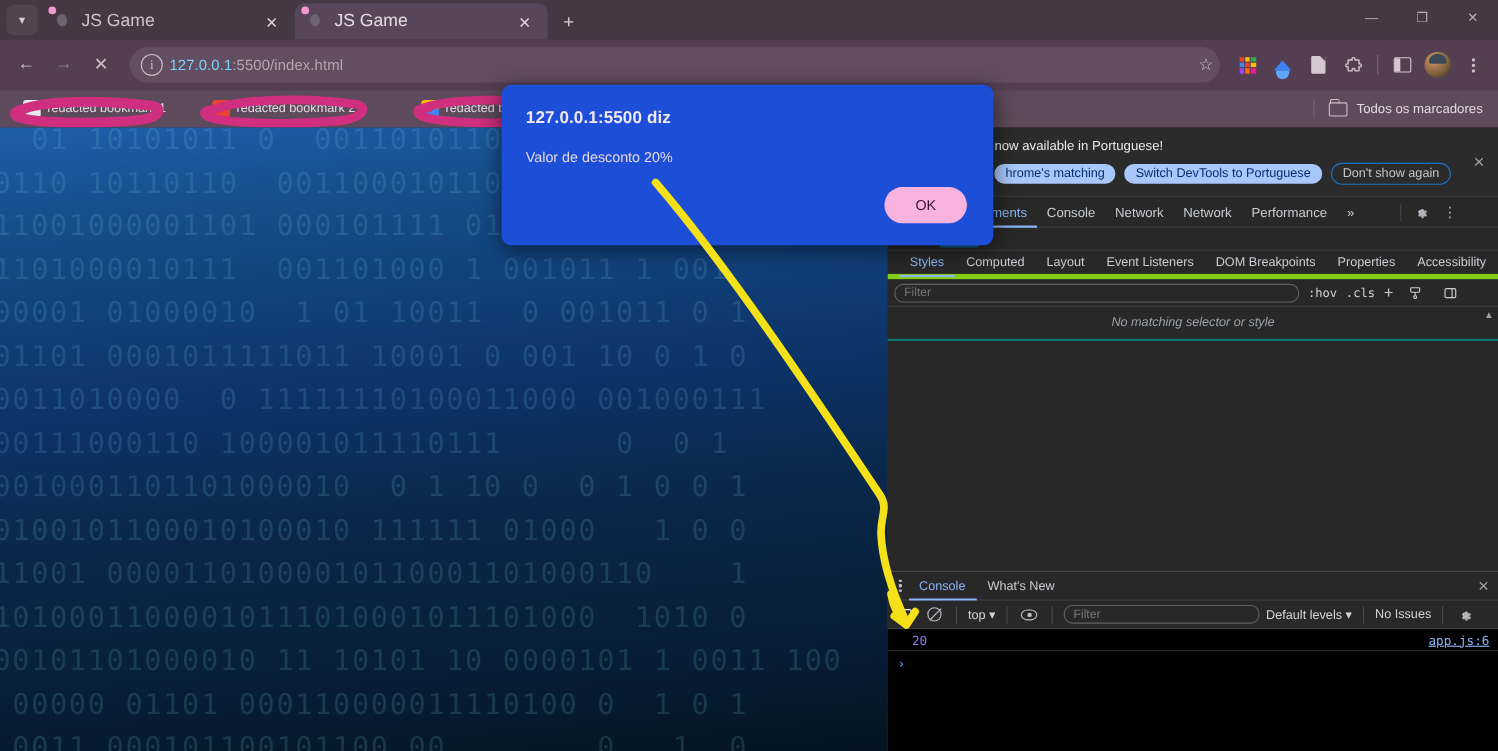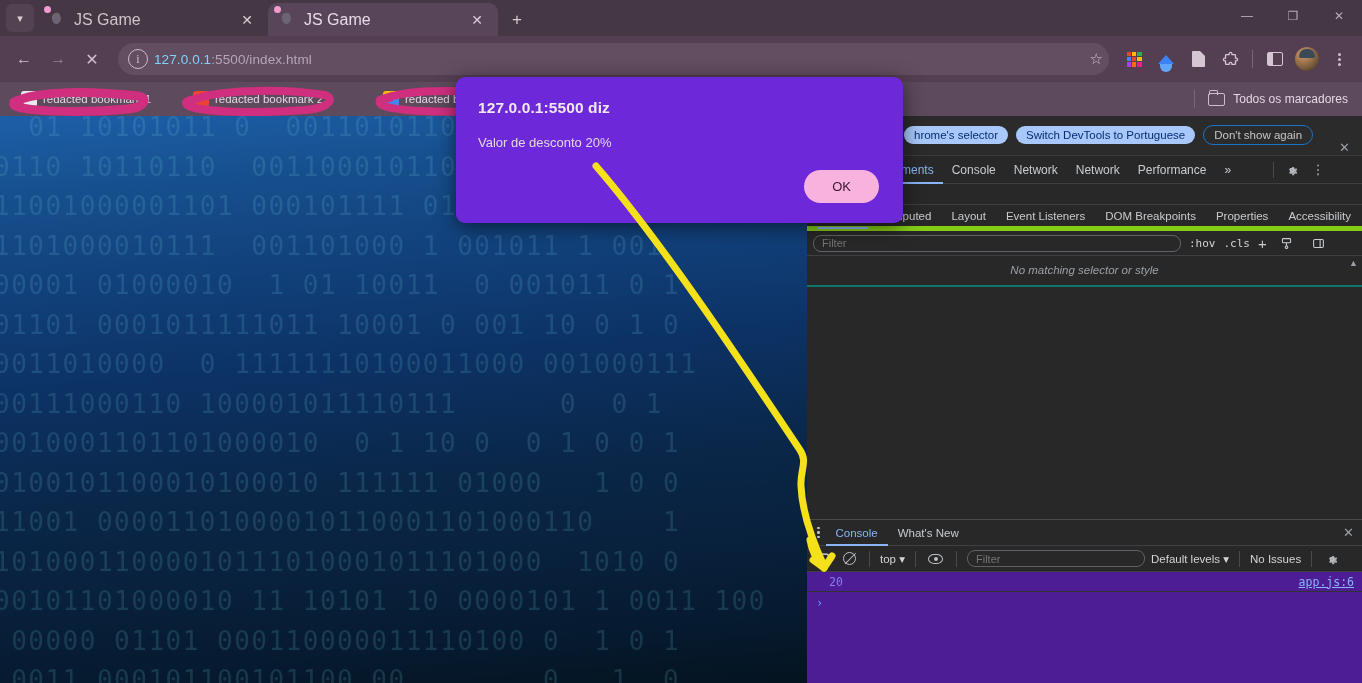--- a/index.html
+++ b/index.html
@@ -316,37 +316,37 @@
     border-radius: 50%; background: #bdc1c6;
   }
   .console-filter {
     height: 17px; width: 178px; background: #282828; border: 1px solid #5f6368;
     border-radius: 8px; color: #9aa0a6; font-size: 11px; padding: 0 8px;
     font-family: "Liberation Sans", sans-serif;
   }
   .levels { font-size: 11.5px; color: #d4d4d4; white-space: nowrap; }
   .issues { font-size: 11.5px; color: #d4d4d4; white-space: nowrap; }
 
-  .console-out { flex: 1 1 auto; background: #4c1d95; position: relative; }
+  .console-out { flex: 1 1 auto; background: #000000; position: relative; }
   .log-row {
     display: flex; align-items: center; height: 20px; padding: 0 8px 0 22px;
     border-bottom: 1px solid #323232; position: relative;
   }
   .log-val { color: #8c7cf0; font-family: "DejaVu Sans Mono", monospace; font-size: 11.5px; }
   .log-src {
     margin-left: auto; color: #8ab4f8; font-size: 11.5px;
     font-family: "DejaVu Sans Mono", monospace; text-decoration: underline;
   }
   .prompt-row { display: flex; align-items: center; height: 22px; padding-left: 9px; }
   .prompt-caret { color: #5a9cf8; font-size: 12px; font-family: "DejaVu Sans Mono", monospace; }
 
   
   .alert {
     position: absolute; left: 456px; top: 77px; width: 447px; height: 146px;
-    background: #6d28d9; border-radius: 9px;
+    background: #1d4ed8; border-radius: 9px;
     box-shadow: 0 4px 20px rgba(0,0,0,.55);
     padding: 22px 24px 0 22px;
     z-index: 40;
   }
   .alert-title { color: #f0e8ef; font-size: 15.5px; font-weight: bold; letter-spacing: .1px; }
   .alert-msg { color: #e3d8e2; font-size: 13px; margin-top: 18px; }
   .alert-ok {
     position: absolute; right: 24px; bottom: 20px;
     background: #f7b3dd; color: #3a1530;
     font-size: 13px; border: none; border-radius: 18px;
@@ -492,22 +492,23 @@
 10100011000010111010001011101000  1010 0
 00101101000010 11 10101 10 0000101 1 0011 100
  00000 01101 000110000011110100 0  1 0 1
  0011 000101100101100 00        0   1  0
 101001 000110101 0001011001011001 0 1 01</div>
   </div>
 
   <div class="devtools">
 
     <div class="dt-notice">
+      <div class="dt-notice-text">now available in Portuguese!</div>
       <div class="dt-notice-btns">
-        <span class="pill primary">hrome's selector</span>
+        <span class="pill primary">hrome's matching</span>
         <span class="pill primary">Switch DevTools to Portuguese</span>
         <span class="pill ghost">Don't show again</span>
       </div>
       <span class="notice-x">✕</span>
     </div>
 
     <div class="dt-tabs">
       <span class="dt-tab active">ments</span>
       <span class="dt-tab">Console</span>
       <span class="dt-tab">Network</span>

